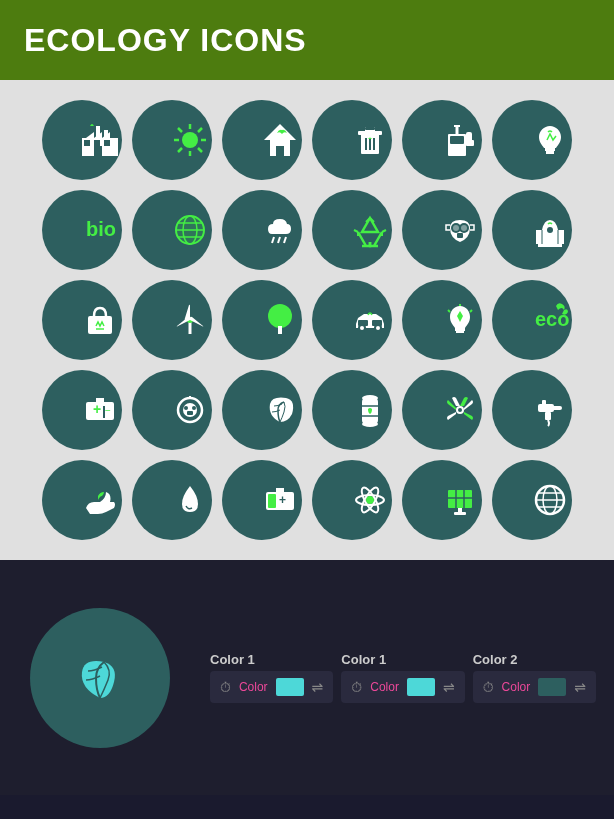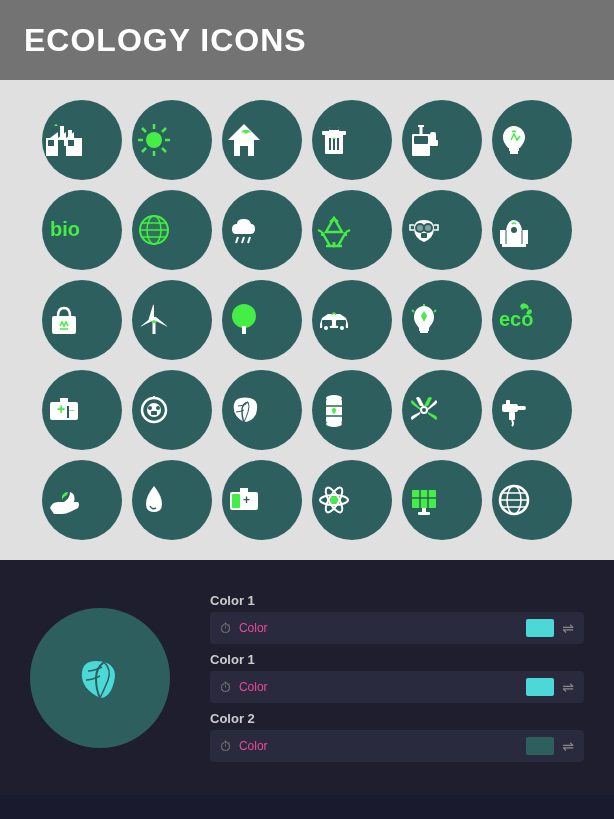--- a/index.html
+++ b/index.html
@@ -6,21 +6,21 @@
     body {
       width: 614px;
       height: 819px;
       background: #1a1a2e;
       font-family: Arial, sans-serif;
       overflow: hidden;
     }
 
     
     #header {
-      background: #737373;
+      background: #4d7c0f;
       padding: 18px 24px;
       height: 80px;
       display: flex;
       align-items: center;
     }
     #header h1 {
       color: white;
       font-size: 32px;
       font-weight: 900;
       text-transform: uppercase;
@@ -42,21 +42,21 @@
       justify-content: center;
     }
 
     .icon-circle {
       width: 80px;
       height: 80px;
       border-radius: 50%;
       background: #2d5f5f;
       display: flex;
       align-items: center;
-      justify-content: flex-start;
+      justify-content: flex-end;
       flex-shrink: 0;
       cursor: pointer;
     }
 
     .icon-circle svg {
       width: 44px;
       height: 44px;
     }
 
     
@@ -81,21 +81,21 @@
     }
 
     #preview-circle svg {
       width: 80px;
       height: 80px;
     }
 
     #color-controls {
       flex: 1;
       display: flex;
-      flex-direction: column;
+      flex-direction: row;
       gap: 8px;
     }
 
     .color-group label {
       color: #cccccc;
       font-size: 13px;
       font-weight: bold;
       display: block;
       margin-bottom: 4px;
     }

